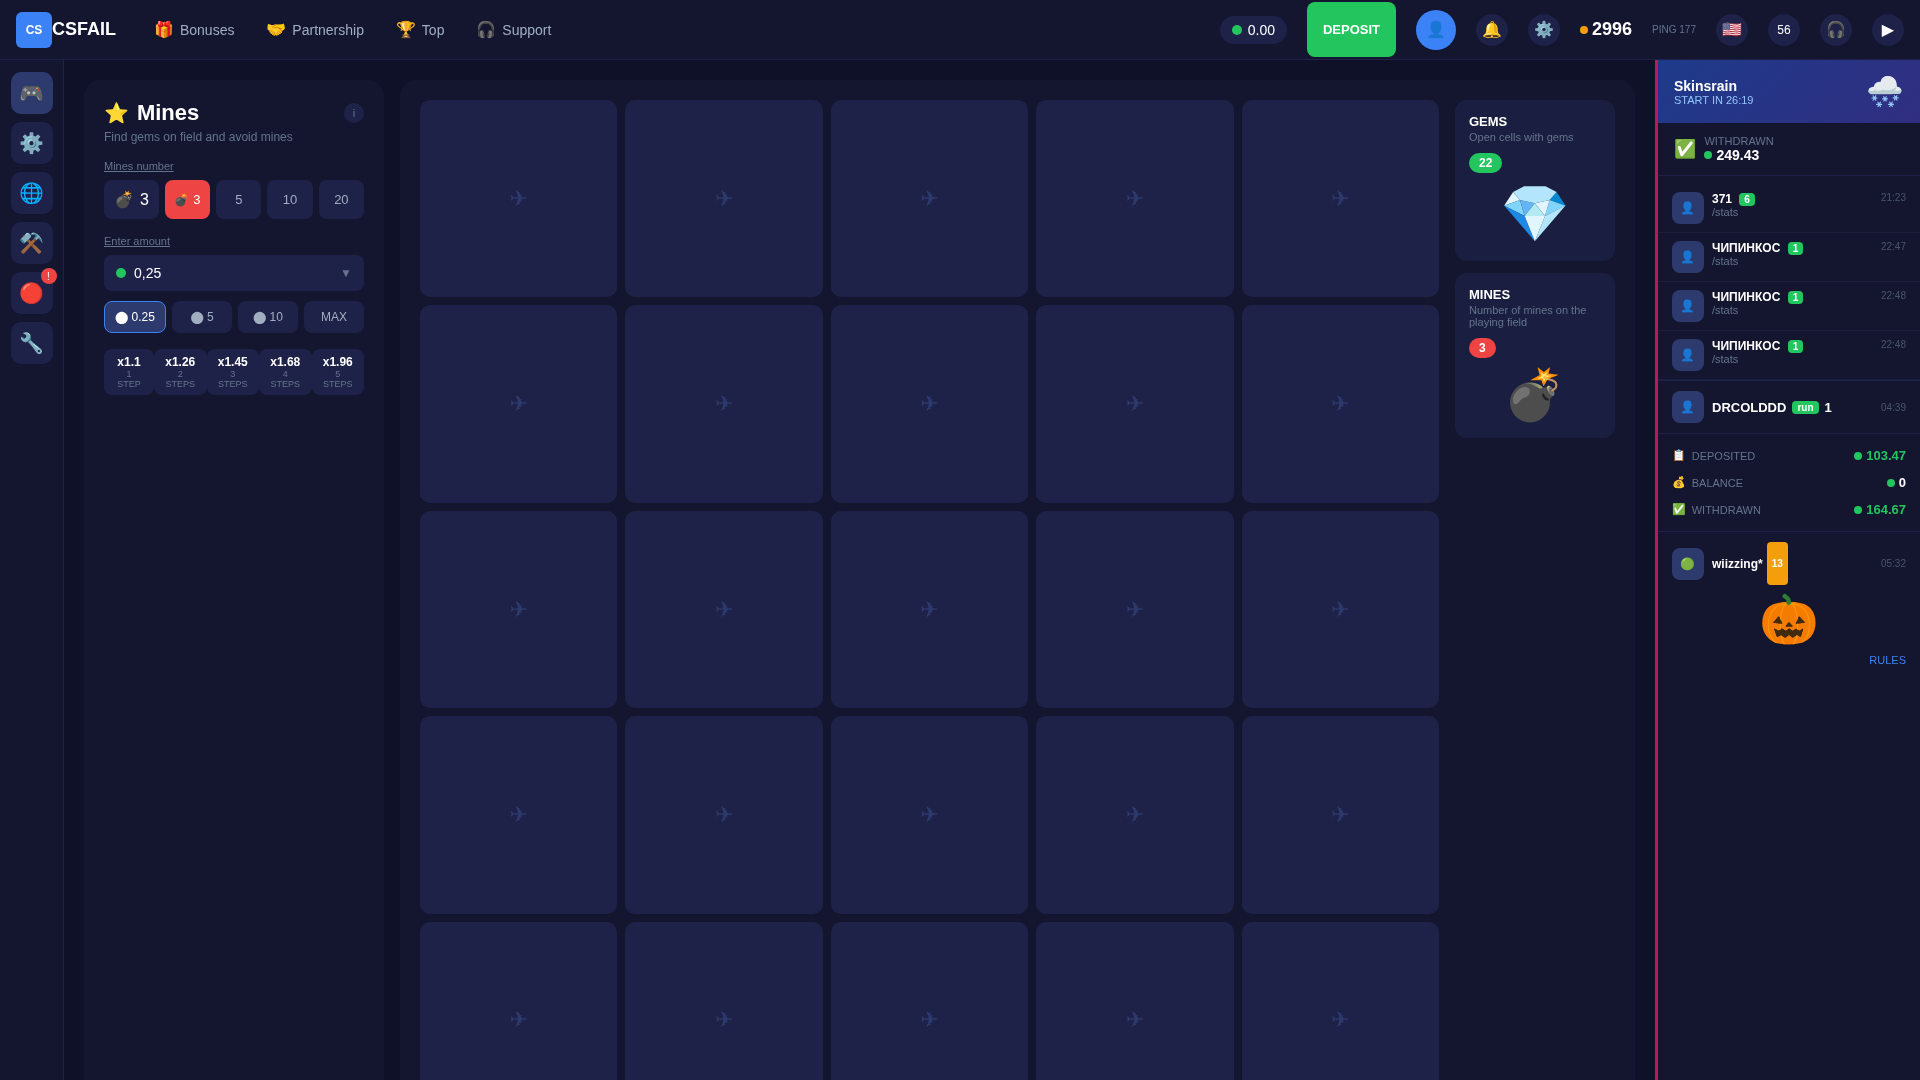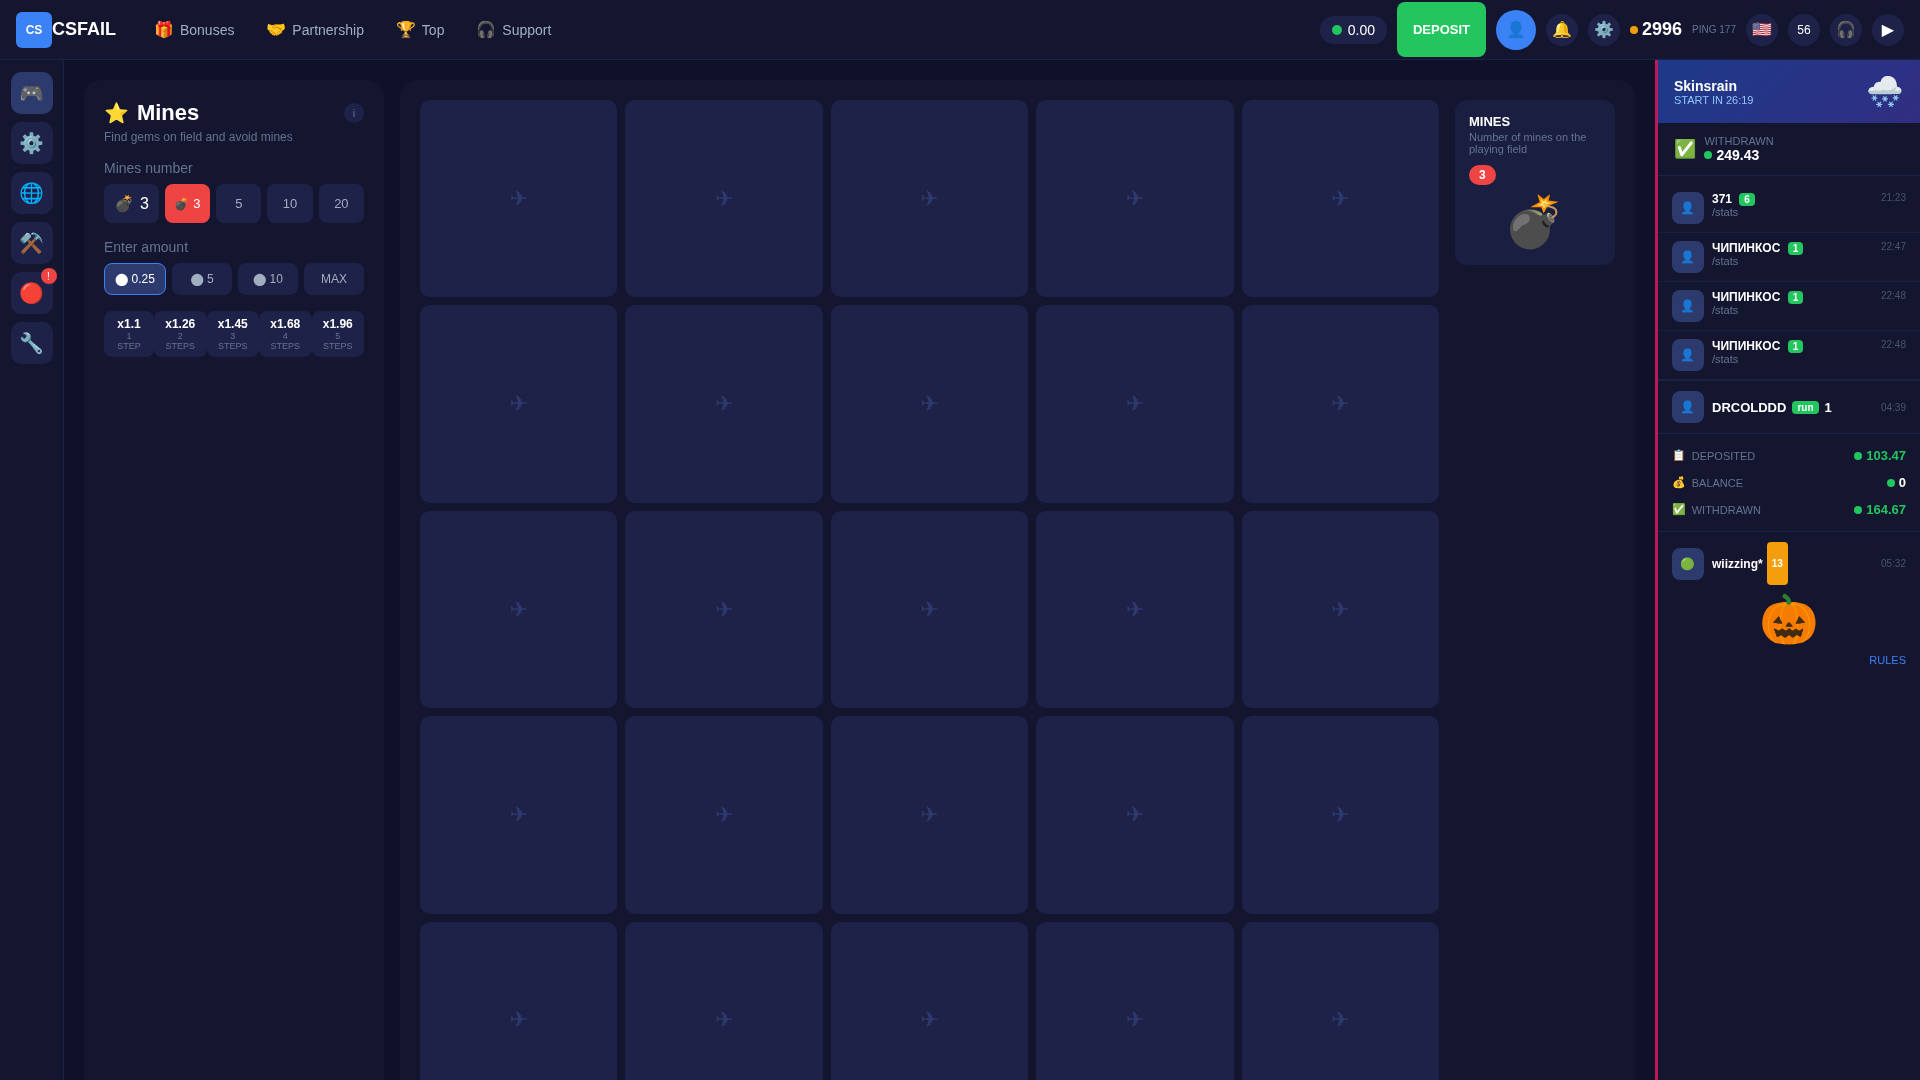--- a/index.html
+++ b/index.html
@@ -47,21 +47,21 @@
     .nav-item {
       display: flex; align-items: center; gap: 6px;
       padding: 6px 14px;
       border-radius: 8px;
       color: #a0aec0;
       font-size: 14px;
       cursor: pointer;
     }
     .nav-icon { font-size: 16px; }
     .nav-right {
-      display: flex; align-items: center; gap: 10px;
+      display: flex; align-items: center; gap: 20px;
     }
     .balance-pill {
       display: flex; align-items: center; gap: 6px;
       background: #1e2248;
       border-radius: 20px;
       padding: 6px 12px;
       font-size: 14px;
     }
     .balance-dot { width: 10px; height: 10px; background: #22c55e; border-radius: 50%; }
     .deposit-btn {
@@ -167,21 +167,21 @@
     .mines-subtitle { font-size: 12px; color: #64748b; margin-bottom: 16px; }
     .info-icon {
       margin-left: auto;
       width: 20px; height: 20px;
       border-radius: 50%;
       background: #1e2248;
       display: flex; align-items: center; justify-content: center;
       font-size: 11px; color: #64748b; cursor: pointer;
     }
 
-    .section-label { font-size: 14px; color: #64748b; margin-bottom: 8px; }
+    .section-label { font-size: 11px; color: #64748b; margin-bottom: 8px; text-decoration: underline; }
     .mines-number-row {
       display: flex; gap: 6px; margin-bottom: 16px;
     }
     .mines-num-btn {
       flex: 1;
       padding: 10px 6px;
       border-radius: 8px;
       background: #1e2248;
       border: none;
       color: #a0aec0;
@@ -547,20 +547,25 @@
           </button>
           <button class="mines-num-btn">
             <span>10</span>
           </button>
           <button class="mines-num-btn">
             <span>20</span>
           </button>
         </div>
 
         <div class="section-label">Enter amount</div>
+        <div class="enter-amount-row">
+          <div class="amount-dot"></div>
+          <span class="amount-value">0,25</span>
+          <span class="amount-arrow">▼</span>
+        </div>
 
         <div class="quick-amounts">
           <button class="quick-btn active">
             <span>⬤</span>
             <span>0.25</span>
           </button>
           <button class="quick-btn">
             <span>⬤</span>
             <span>5</span>
           </button>
@@ -624,20 +629,26 @@
           <div class="grid-cell">✈</div>
           <div class="grid-cell">✈</div>
           <div class="grid-cell">✈</div>
           <div class="grid-cell">✈</div>
           <div class="grid-cell">✈</div>
           <div class="grid-cell">✈</div>
         </div>
 
         <div class="info-panels">
           <div class="info-card">
+            <div class="info-card-title">GEMS</div>
+            <div class="info-card-sub">Open cells with gems</div>
+            <div class="info-badge">22</div>
+            <div class="gem-visual">💎</div>
+          </div>
+          <div class="info-card">
             <div class="info-card-title">MINES</div>
             <div class="info-card-sub">Number of mines on the playing field</div>
             <div class="info-badge red">3</div>
             <div class="mine-visual">💣</div>
           </div>
         </div>
       </div>
     </div>
 
   </div>

